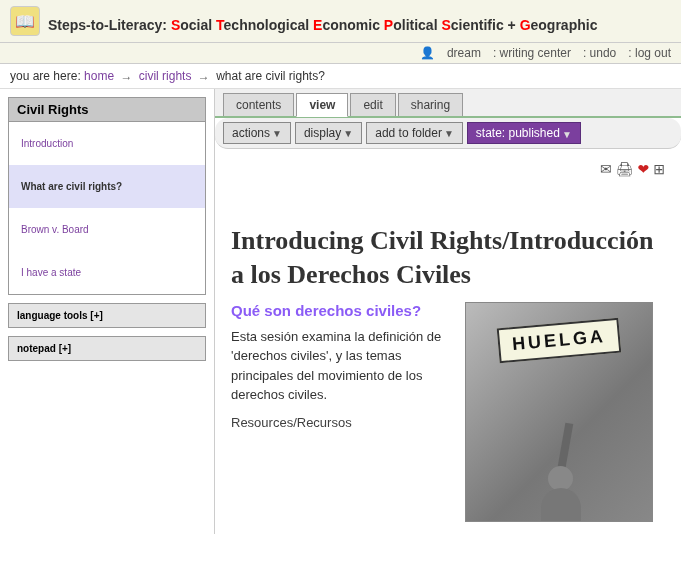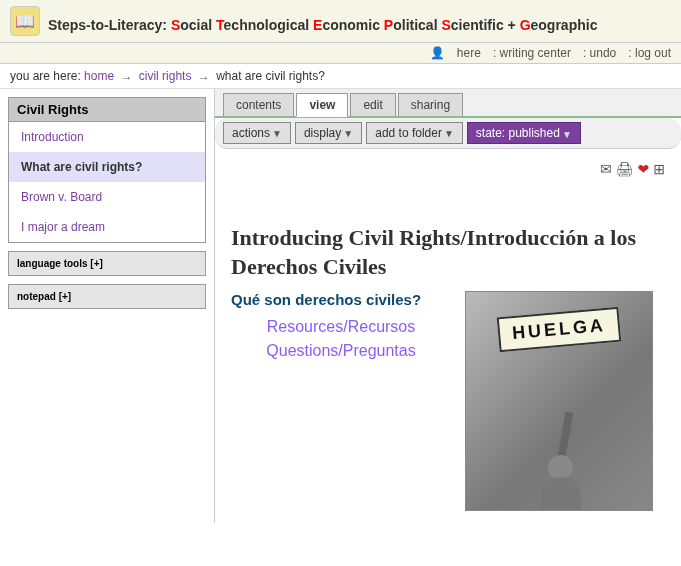--- a/index.html
+++ b/index.html
@@ -24,21 +24,21 @@
     #breadcrumb a { color: #7B3F9E; text-decoration: none; }
     #breadcrumb .arrow { color: #666; margin: 0 3px; }
 
     
     #content-area { display: flex; }
 
     
     #sidebar { width: 215px; min-width: 215px; border-right: 1px solid #ccc; padding: 0; }
     .sidebar-section { border: 1px solid #999; margin: 8px; background: #fff; }
     .sidebar-section-title { background: #c8c8c8; padding: 4px 8px; font-weight: bold; font-size: 13px; border-bottom: 1px solid #999; }
-    .sidebar-nav-item { padding: 8px 12px; font-size: 12px; cursor: pointer; color: #333; }
+    .sidebar-nav-item { padding: 16px 12px; font-size: 10px; cursor: pointer; color: #333; }
     .sidebar-nav-item.active { background: #e0e0f8; font-weight: bold; }
     .sidebar-nav-item a { color: #7B3F9E; text-decoration: none; }
 
     .sidebar-tool { border: 1px solid #999; margin: 8px; padding: 6px 8px; background: #e5e5e5; font-size: 10px; cursor: pointer; }
 
     
     #main-content { flex: 1; padding: 0; }
 
     
     #tab-bar { display: flex; border-bottom: 2px solid #8fbc8f; padding: 4px 8px 0 8px; background: #f0f0f0; gap: 2px; }
@@ -47,30 +47,30 @@
 
     
     #action-bar { display: flex; padding: 4px 8px; background: #f0f0f0; gap: 4px; border-bottom: 1px solid #ccc; align-items: center; border-radius: 13px; }
     .action-btn { padding: 3px 8px; font-size: 12px; cursor: pointer; border: 1px solid #888; background: #e0e0e0; color: #333; display: flex; align-items: center; gap: 2px; }
     .action-btn .dropdown-arrow { font-size: 10px; color: #555; }
     .state-btn { background: #7B3F9E; color: white; border: 1px solid #5a2d7a; padding: 3px 8px; font-size: 12px; cursor: pointer; display: flex; align-items: flex-end; gap: 2px; }
     .state-btn .dropdown-arrow { color: #ddd; font-size: 10px; }
 
     
     #article { padding: 12px 16px; }
-    #article h1 { font-size: 22px; color: #333; font-weight: bold; margin-bottom: 10px; line-height: 1.3; font-family: Georgia, serif; margin-top: 47px; }
+    #article h1 { font-size: 26px; color: #333; font-weight: bold; margin-bottom: 10px; line-height: 1.3; font-family: Georgia, serif; margin-top: 47px; }
     #article .intro-text { font-size: 13px; color: #333; margin-bottom: 14px; line-height: 1.5; }
     .article-body { display: flex; gap: 14px; }
     .article-text { flex: 1; }
-    #article h2 { font-size: 15px; color: #0c4a6e; font-weight: bold; margin-bottom: 8px; }
+    #article h2 { font-size: 15px; color: #8b5cf6; font-weight: bold; margin-bottom: 8px; }
     #article p { font-size: 13px; color: #333; line-height: 1.5; margin-bottom: 10px; }
     .article-image { width: 200px; min-width: 200px; }
 
     .article-links { margin-top: 10px; }
-    .article-link { color: #8b5cf6; font-size: 16px; cursor: pointer; display: block; margin-bottom: 6px; text-decoration: none; text-align: center; }
+    .article-link { color: #404040; font-size: 13px; cursor: pointer; display: block; margin-bottom: 6px; text-decoration: none; }
 
     
     .icon-row { display: flex; gap: 4px; justify-content: flex-end; margin-bottom: 8px; }
     .icon-btn { font-size: 14px; cursor: pointer; color: #555; }
 
     
     .huelga-container { width: 188px; height: 220px; background: #999; position: relative; overflow: hidden; border: 1px solid #888; }
     .huelga-bg { width: 100%; height: 100%; background: linear-gradient(135deg, #bbb 0%, #999 30%, #777 60%, #888 100%); }
     .huelga-overlay { position: absolute; top: 0; left: 0; width: 100%; height: 100%; display: flex; flex-direction: column; align-items: center; justify-content: flex-start; }
     .sign-box { background: #f5f5e0; border: 2px solid #333; padding: 5px 12px; margin-top: 20px; transform: rotate(-5deg); }
@@ -84,21 +84,21 @@
 
 <div id="header">
   <div style="width:30px;height:30px;background:#f0e080;border:1px solid #ccc;border-radius:4px;display:flex;align-items:center;justify-content:center;font-size:16px;">📖</div>
   <div class="title">
     <span>Steps-to-Literacy: </span><span class="s">S</span><span>ocial </span><span class="t">T</span><span>echnological </span><span class="e">E</span><span>conomic </span><span class="p">P</span><span>olitical </span><span class="sc">S</span><span>cientific + </span><span class="g">G</span><span>eographic</span>
   </div>
 </div>
 
 <div id="user-nav">
   <span>👤</span>
-    <a>here</a>
+    <a>dream</a>
   <a>: writing center</a>
   <a>: undo</a>
   <a>: log out</a>
 </div>
 
 <div id="breadcrumb">
   <span>you are here:</span>
   <a>home</a>
   <span class="arrow">→</span>
   <a>civil rights</a>
@@ -114,21 +114,21 @@
       <div class="sidebar-nav-item">
         <a>Introduction</a>
       </div>
       <div class="sidebar-nav-item active">
         <span>What are civil rights?</span>
       </div>
       <div class="sidebar-nav-item">
         <a>Brown v. Board</a>
       </div>
       <div class="sidebar-nav-item">
-        <a>I major a dream</a>
+        <a>I have a state</a>
       </div>
     </div>
 
     <div class="sidebar-tool">
       <span style="font-weight:bold;">language tools [+]</span>
     </div>
     <div class="sidebar-tool">
       <span style="font-weight:bold;">notepad [+]</span>
     </div>
   </div>
@@ -167,23 +167,23 @@
         <span class="icon-btn" title="print">🖨</span>
         <span class="icon-btn" title="favorite" style="color:#cc2222;">❤</span>
         <span class="icon-btn" title="expand">⊞</span>
       </div>
 
       <h1>Introducing Civil Rights/Introducción a los Derechos Civiles</h1>
 
       <div class="article-body">
         <div class="article-text">
           <h2><strong>Qué son derechos civiles?</strong></h2>
+          <p>Esta sesión examina la definición de 'derechos civiles', y las temas principales del movimiento de los derechos civiles.</p>
           <div class="article-links">
             <a class="article-link">Resources/Recursos</a>
-            <a class="article-link">Questions/Preguntas</a>
           </div>
         </div>
 
         <div class="article-image">
           <div class="huelga-container">
             <div class="huelga-bg"></div>
             <div class="huelga-overlay">
               <div class="sign-box">
                 <span class="sign-text">HUELGA</span>
               </div>

